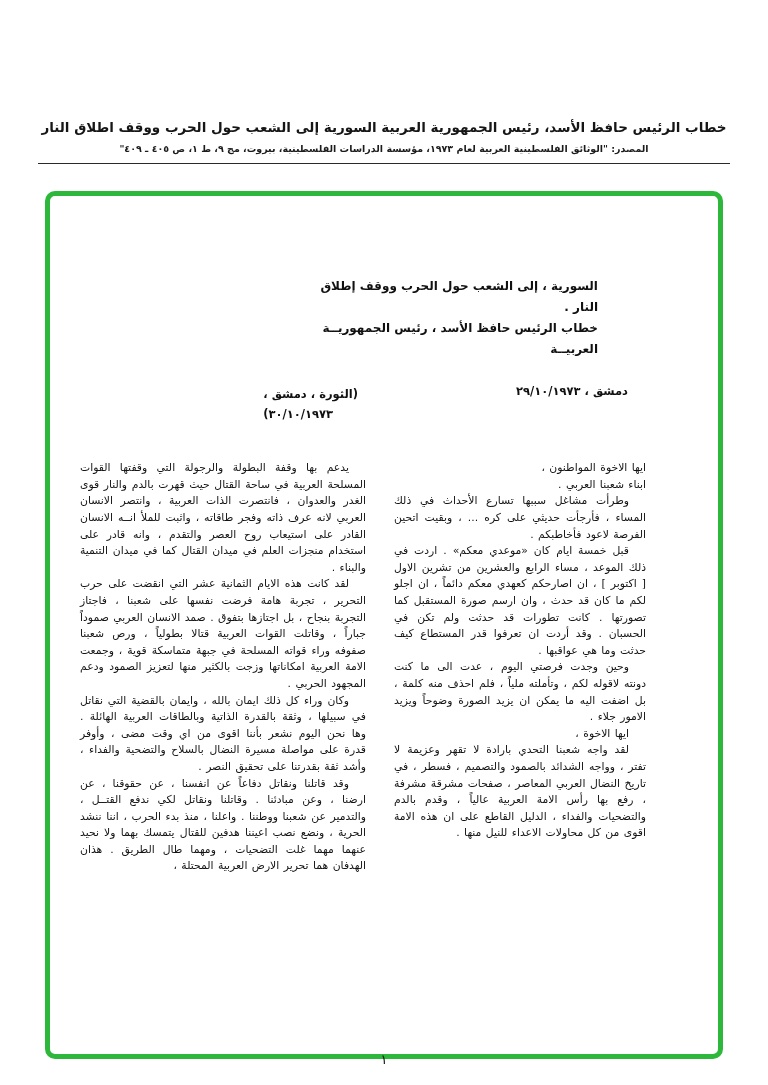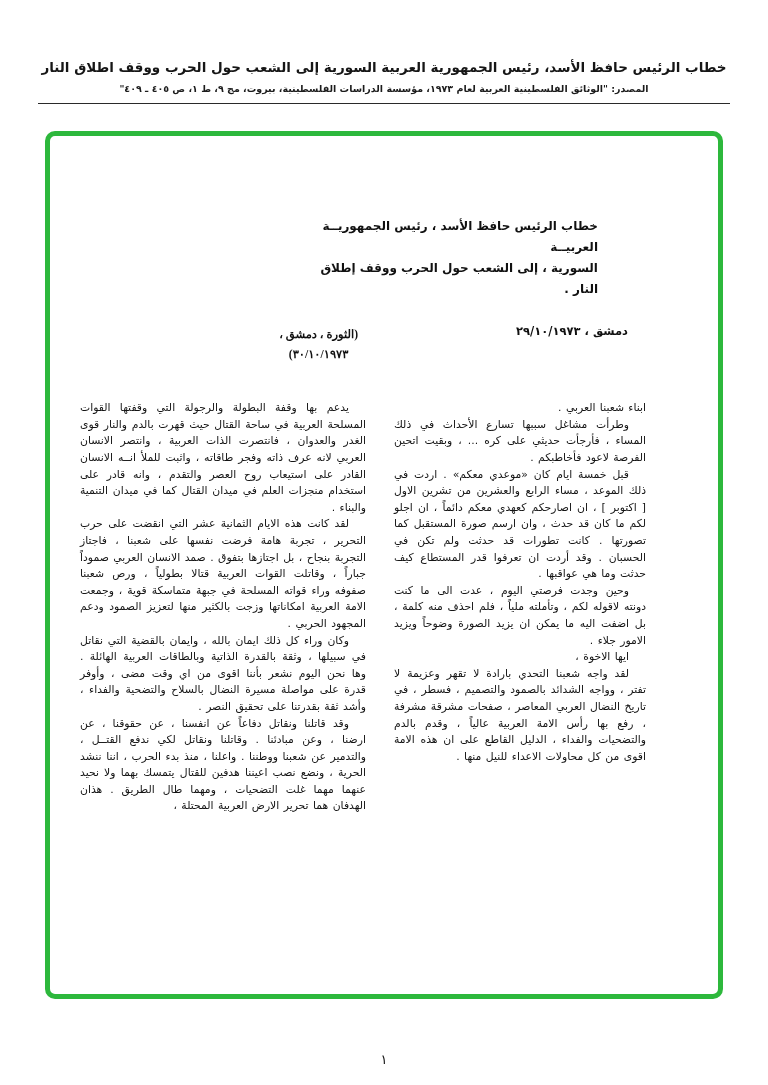--- a/index.html
+++ b/index.html
@@ -11,21 +11,21 @@
   body{
     width:768px;height:1085px;
     background:#ffffff;
     font-family:"DejaVu Sans",sans-serif;
     color:var(--ink);
     overflow:hidden;
     position:relative;
   }
   
   .page-header{
-    padding-top:58px;
+    padding-top:118px;
     text-align:center;
   }
   .page-header h1{
     font-size:13.5px;
     font-weight:bold;
     direction:rtl;
     line-height:1.35;
     padding:0 30px;
   }
   .source-line{
@@ -69,23 +69,22 @@
     margin-top:24px;
     padding-right:90px;
     display:flex;
     gap:158px;
     font-size:11.5px;
     font-weight:bold;
     color:#111;
   }
   .dateline .pub{
     white-space:pre-line;
-    text-align:center;
+    text-align:left;
     line-height:20px;
-    font-family:Liberation Serif, serif;
   }
   .columns{
     margin-top:36px;
     display:flex;
     gap:28px;
     padding:0 72px 0 28px;
   }
   .col{
     text-align:justify;
     font-size:10.8px;
@@ -113,32 +112,33 @@
 <body>
 
 <header class="page-header">
   <h1>خطاب الرئيس حافظ الأسد، رئيس الجمهورية العربية السورية إلى الشعب حول الحرب ووقف اطلاق النار</h1>
   <div class="source-line">المصدر: "الوثائق الفلسطينية العربية لعام ١٩٧٣، مؤسسة الدراسات الفلسطينية، بيروت، مج ٩، ط ١، ص ٤٠٥ ـ ٤٠٩"</div>
   <div class="top-divider"></div>
 </header>
 
 <section class="doc-frame">
   <div class="doc-title">
+    <div>السورية ، إلى الشعب حول الحرب ووقف إطلاق النار .</div>
     <div>خطاب الرئيس حافظ الأسد ، رئيس الجمهوريــة العربيــة</div>
-    <div>السورية ، إلى الشعب حول الحرب ووقف إطلاق النار .</div>
   </div>
 
   <div class="dateline">
     <span class="city">دمشق ، ٢٩/١٠/١٩٧٣</span>
     <span class="pub">(الثورة ، دمشق ،
 ٣٠/١٠/١٩٧٣)</span>
   </div>
 
   <div class="columns">
     <div class="col col-right">
+      <p class="no-indent">ايها الاخوة المواطنون ،</p>
       <p class="no-indent">ابناء شعبنا العربي .</p>
       <p>وطرأت مشاغل سببها تسارع الأحداث في ذلك المساء ، فأرجأت حديثي على كره ... ، وبقيت اتحين الفرصة لاعود فأخاطبكم .</p>
       <p>قبل خمسة ايام كان «موعدي معكم» . اردت في ذلك الموعد ، مساء الرابع والعشرين من تشرين الاول [ اكتوبر ] ، ان اصارحكم كعهدي معكم دائماً ، ان اجلو لكم ما كان قد حدث ، وان ارسم صورة المستقبل كما تصورتها . كانت تطورات قد حدثت ولم تكن في الحسبان . وقد أردت ان تعرفوا قدر المستطاع كيف حدثت وما هي عواقبها .</p>
       <p>وحين وجدت فرصتي اليوم ، عدت الى ما كنت دونته لاقوله لكم ، وتأملته ملياً ، فلم احذف منه كلمة ، بل اضفت اليه ما يمكن ان يزيد الصورة وضوحاً ويزيد الامور جلاء .</p>
       <p>ايها الاخوة ،</p>
       <p>لقد واجه شعبنا التحدي بارادة لا تقهر وعزيمة لا تفتر ، وواجه الشدائد بالصمود والتصميم ، فسطر ، في تاريخ النضال العربي المعاصر ، صفحات مشرقة مشرفة ، رفع بها رأس الامة العربية عالياً ، وقدم بالدم والتضحيات والفداء ، الدليل القاطع على ان هذه الامة اقوى من كل محاولات الاعداء للنيل منها .</p>
     </div>
     <div class="col col-left">
       <p>يدعم بها وقفة البطولة والرجولة التي وقفتها القوات المسلحة العربية في ساحة القتال حيث قهرت بالدم والنار قوى الغدر والعدوان ، فانتصرت الذات العربية ، وانتصر الانسان العربي لانه عرف ذاته وفجر طاقاته ، واثبت للملأ انــه الانسان القادر على استيعاب روح العصر والتقدم ، وانه قادر على استخدام منجزات العلم في ميدان القتال كما في ميدان التنمية والبناء .</p>
       <p>لقد كانت هذه الايام الثمانية عشر التي انقضت على حرب التحرير ، تجربة هامة فرضت نفسها على شعبنا ، فاجتاز التجربة بنجاح ، بل اجتازها بتفوق . صمد الانسان العربي صموداً جباراً ، وقاتلت القوات العربية قتالا بطولياً ، ورص شعبنا صفوفه وراء قواته المسلحة في جبهة متماسكة قوية ، وجمعت الامة العربية امكاناتها وزجت بالكثير منها لتعزيز الصمود ودعم المجهود الحربي .</p>

